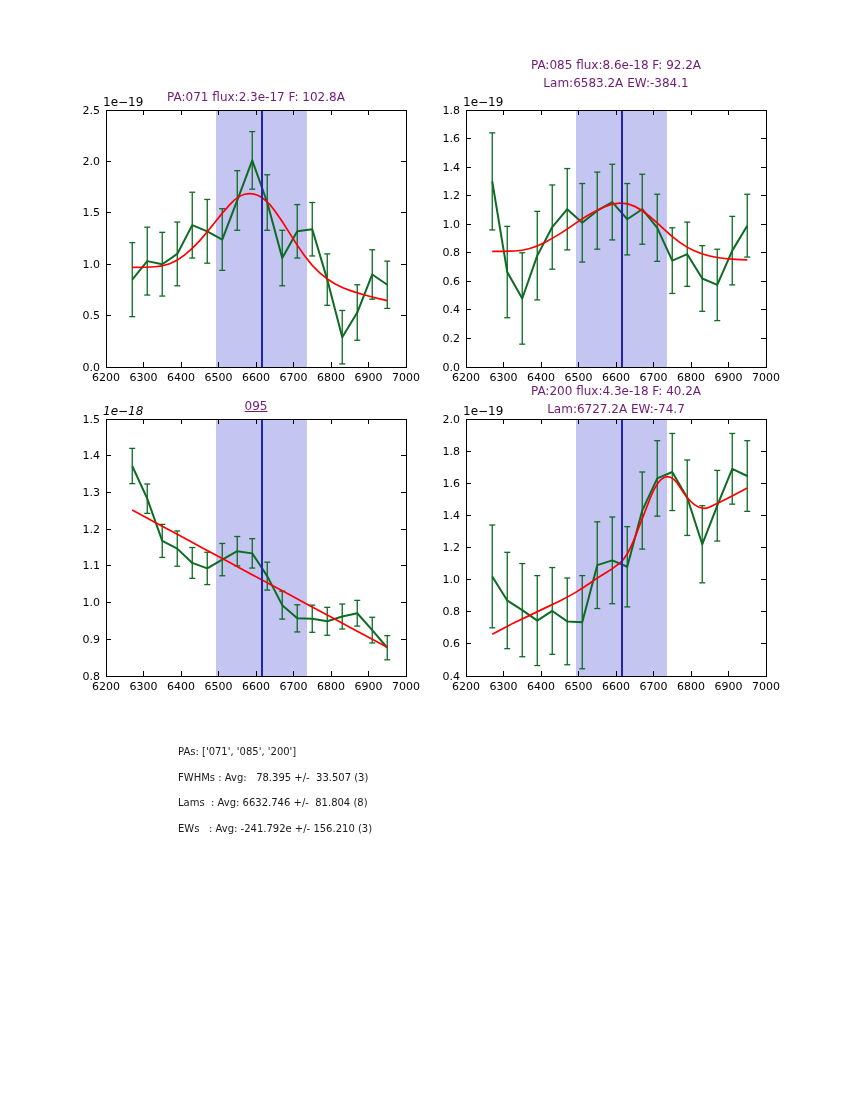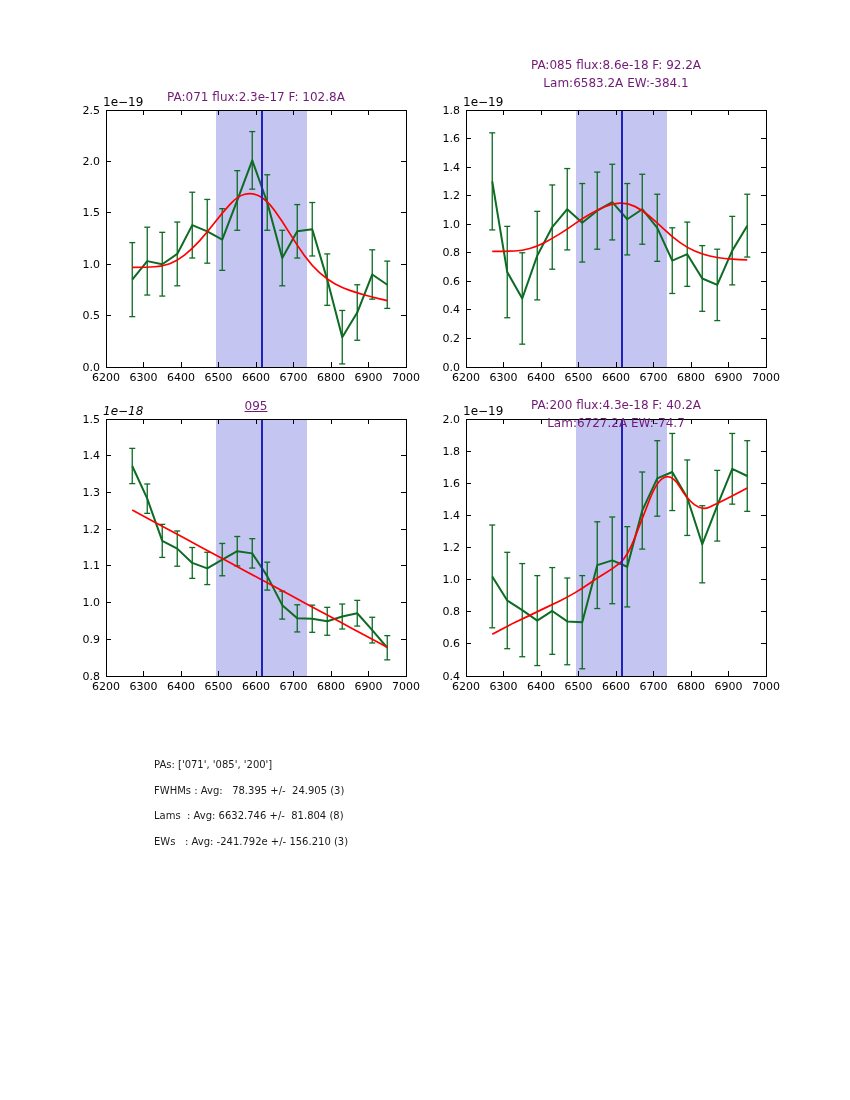--- a/index.html
+++ b/index.html
@@ -3,21 +3,21 @@
 <meta charset="utf-8">
 <style>
   html,body{margin:0;padding:0;background:#ffffff;}
   .page{position:relative;width:850px;height:1100px;background:#ffffff;overflow:hidden;
         font-family:"DejaVu Sans","Liberation Sans",sans-serif;color:#000;}
   #plots{position:absolute;left:0;top:0;}
   #plots text{font-family:"DejaVu Sans","Liberation Sans",sans-serif;}
   .ptitle{position:absolute;height:40px;display:flex;flex-direction:column;justify-content:flex-end;
           text-align:center;font-size:12px;line-height:17.5px;color:#701a75;}
   .offset{position:absolute;font-size:12px;color:#000;}
-  .summary{position:absolute;left:154px;top:739px;margin-top:13px;}
+  .summary{position:absolute;left:178px;top:739px;}
   .summary-line{font-size:10px;line-height:25.5px;white-space:pre;color:#1a1a1a;}
 </style>
 </head>
 <body>
 
 <div class="page">
 
   <svg id="plots" width="850" height="1100">
       <g>
         <rect x="216.25" y="110" width="90.75" height="257" fill="#c5c5f2" shape-rendering="crispEdges"></rect>
@@ -475,30 +475,30 @@
   <div class="ptitle" style="left:106px;top:66px;width:300px;">
     <div>PA:071 flux:2.3e-17 F: 102.8A</div>
   </div>
   <div class="ptitle" style="left:466px;top:52px;width:300px;align-items:center;">
     <div>PA:085 flux:8.6e-18 F: 92.2A</div>
     <div>Lam:6583.2A EW:-384.1</div>
   </div>
   <div class="ptitle" style="left:106px;top:375px;width:300px;text-decoration:underline;">
     <div>095</div>
   </div>
-  <div class="ptitle" style="left:466px;top:392px;width:300px;text-align:center;">
+  <div class="ptitle" style="left:466px;top:378px;width:300px;text-align:center;">
     <div>PA:200 flux:4.3e-18 F: 40.2A</div>
     <div>Lam:6727.2A EW:-74.7</div>
   </div>
 
   <div class="offset" style="left:103px;top:95px;">1e−19</div>
   <div class="offset" style="left:463px;top:95px;">1e−19</div>
   <div class="offset" style="left:103px;top:404px;font-style:italic;">1e−18</div>
   <div class="offset" style="left:463px;top:404px;">1e−19</div>
 
   <div class="summary">
     <div class="summary-line">PAs: ['071', '085', '200']</div>
-    <div class="summary-line">FWHMs : Avg:   78.395 +/-  24.905 (3)</div>
+    <div class="summary-line">FWHMs : Avg:   78.395 +/-  33.507 (3)</div>
     <div class="summary-line">Lams  : Avg: 6632.746 +/-  81.804 (8)</div>
     <div class="summary-line">EWs   : Avg: -241.792e +/- 156.210 (3)</div>
   </div>
 
 </div>
 
 </body></html>

